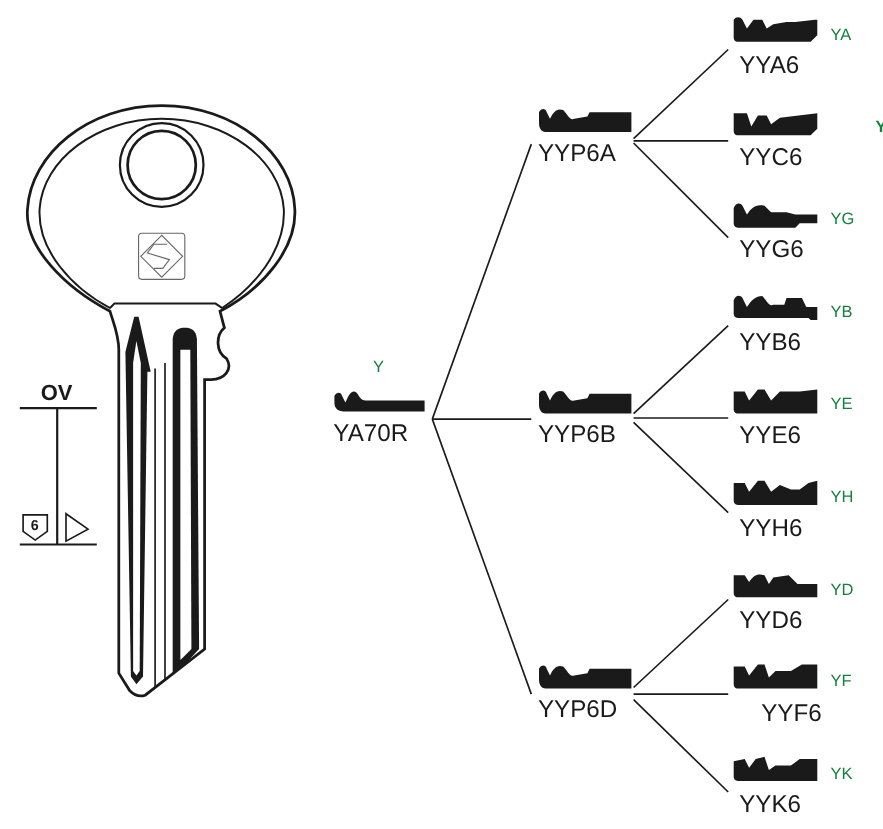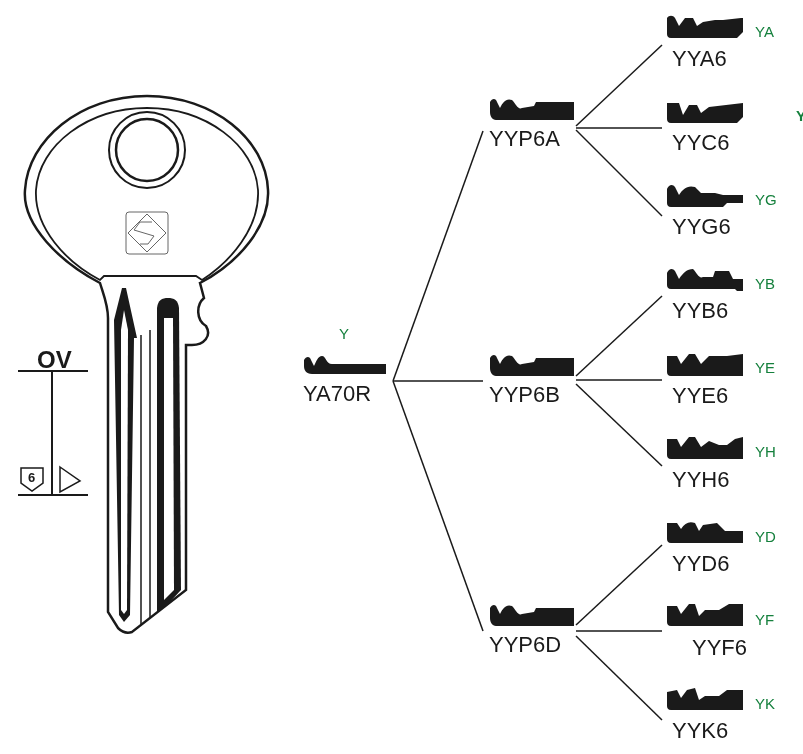--- a/index.html
+++ b/index.html
@@ -1,21 +1,21 @@
 <!DOCTYPE html>
 <html><head>
 <meta charset="utf-8">
 <style>
   html, body { margin: 0; padding: 0; background: #ffffff; }
   body { width: 803px; height: 754px; position: relative; overflow: hidden;
          font-family: "Liberation Sans", sans-serif; color: #111111; }
   svg { position: absolute; left: 0; top: 0; }
   .lbl { position: absolute; font-weight: normal; font-size: 22px; line-height: 1; white-space: nowrap; color: #1a1a1a; }
   .sub { position: absolute; font-size: 15px; line-height: 1; white-space: nowrap; color: #15803d; }
-  .ov  { position: absolute; font-weight: bold; font-size: 24px; line-height: 1; color: #1a1a1a; }
+  .ov  { position: absolute; font-weight: bold; font-size: 20px; line-height: 1; color: #1a1a1a; }
   .badge { position: absolute; font-weight: bold; font-size: 13px; line-height: 1; color: #1a1a1a; }
 </style>
 </head>
 <body>
 
 <svg width="803" height="754" viewBox="0 0 803 754">
   <g fill="none" stroke="#1a1a1a">
 
     <path stroke-width="2.5" d="M100,283 C60,262 22,225 25,190 C28,140 80,96 147,96 C214,96 266,140 268,190 C270,225 240,262 200,283 L204,298 C196,305 196,320 206,326 C212,336 204,345 192,345 L186,345 L186,590 L132,632 C126,634 122,632 118,628 L108,612 L108,318 C108,305 104,296 100,283 Z"></path>
 

